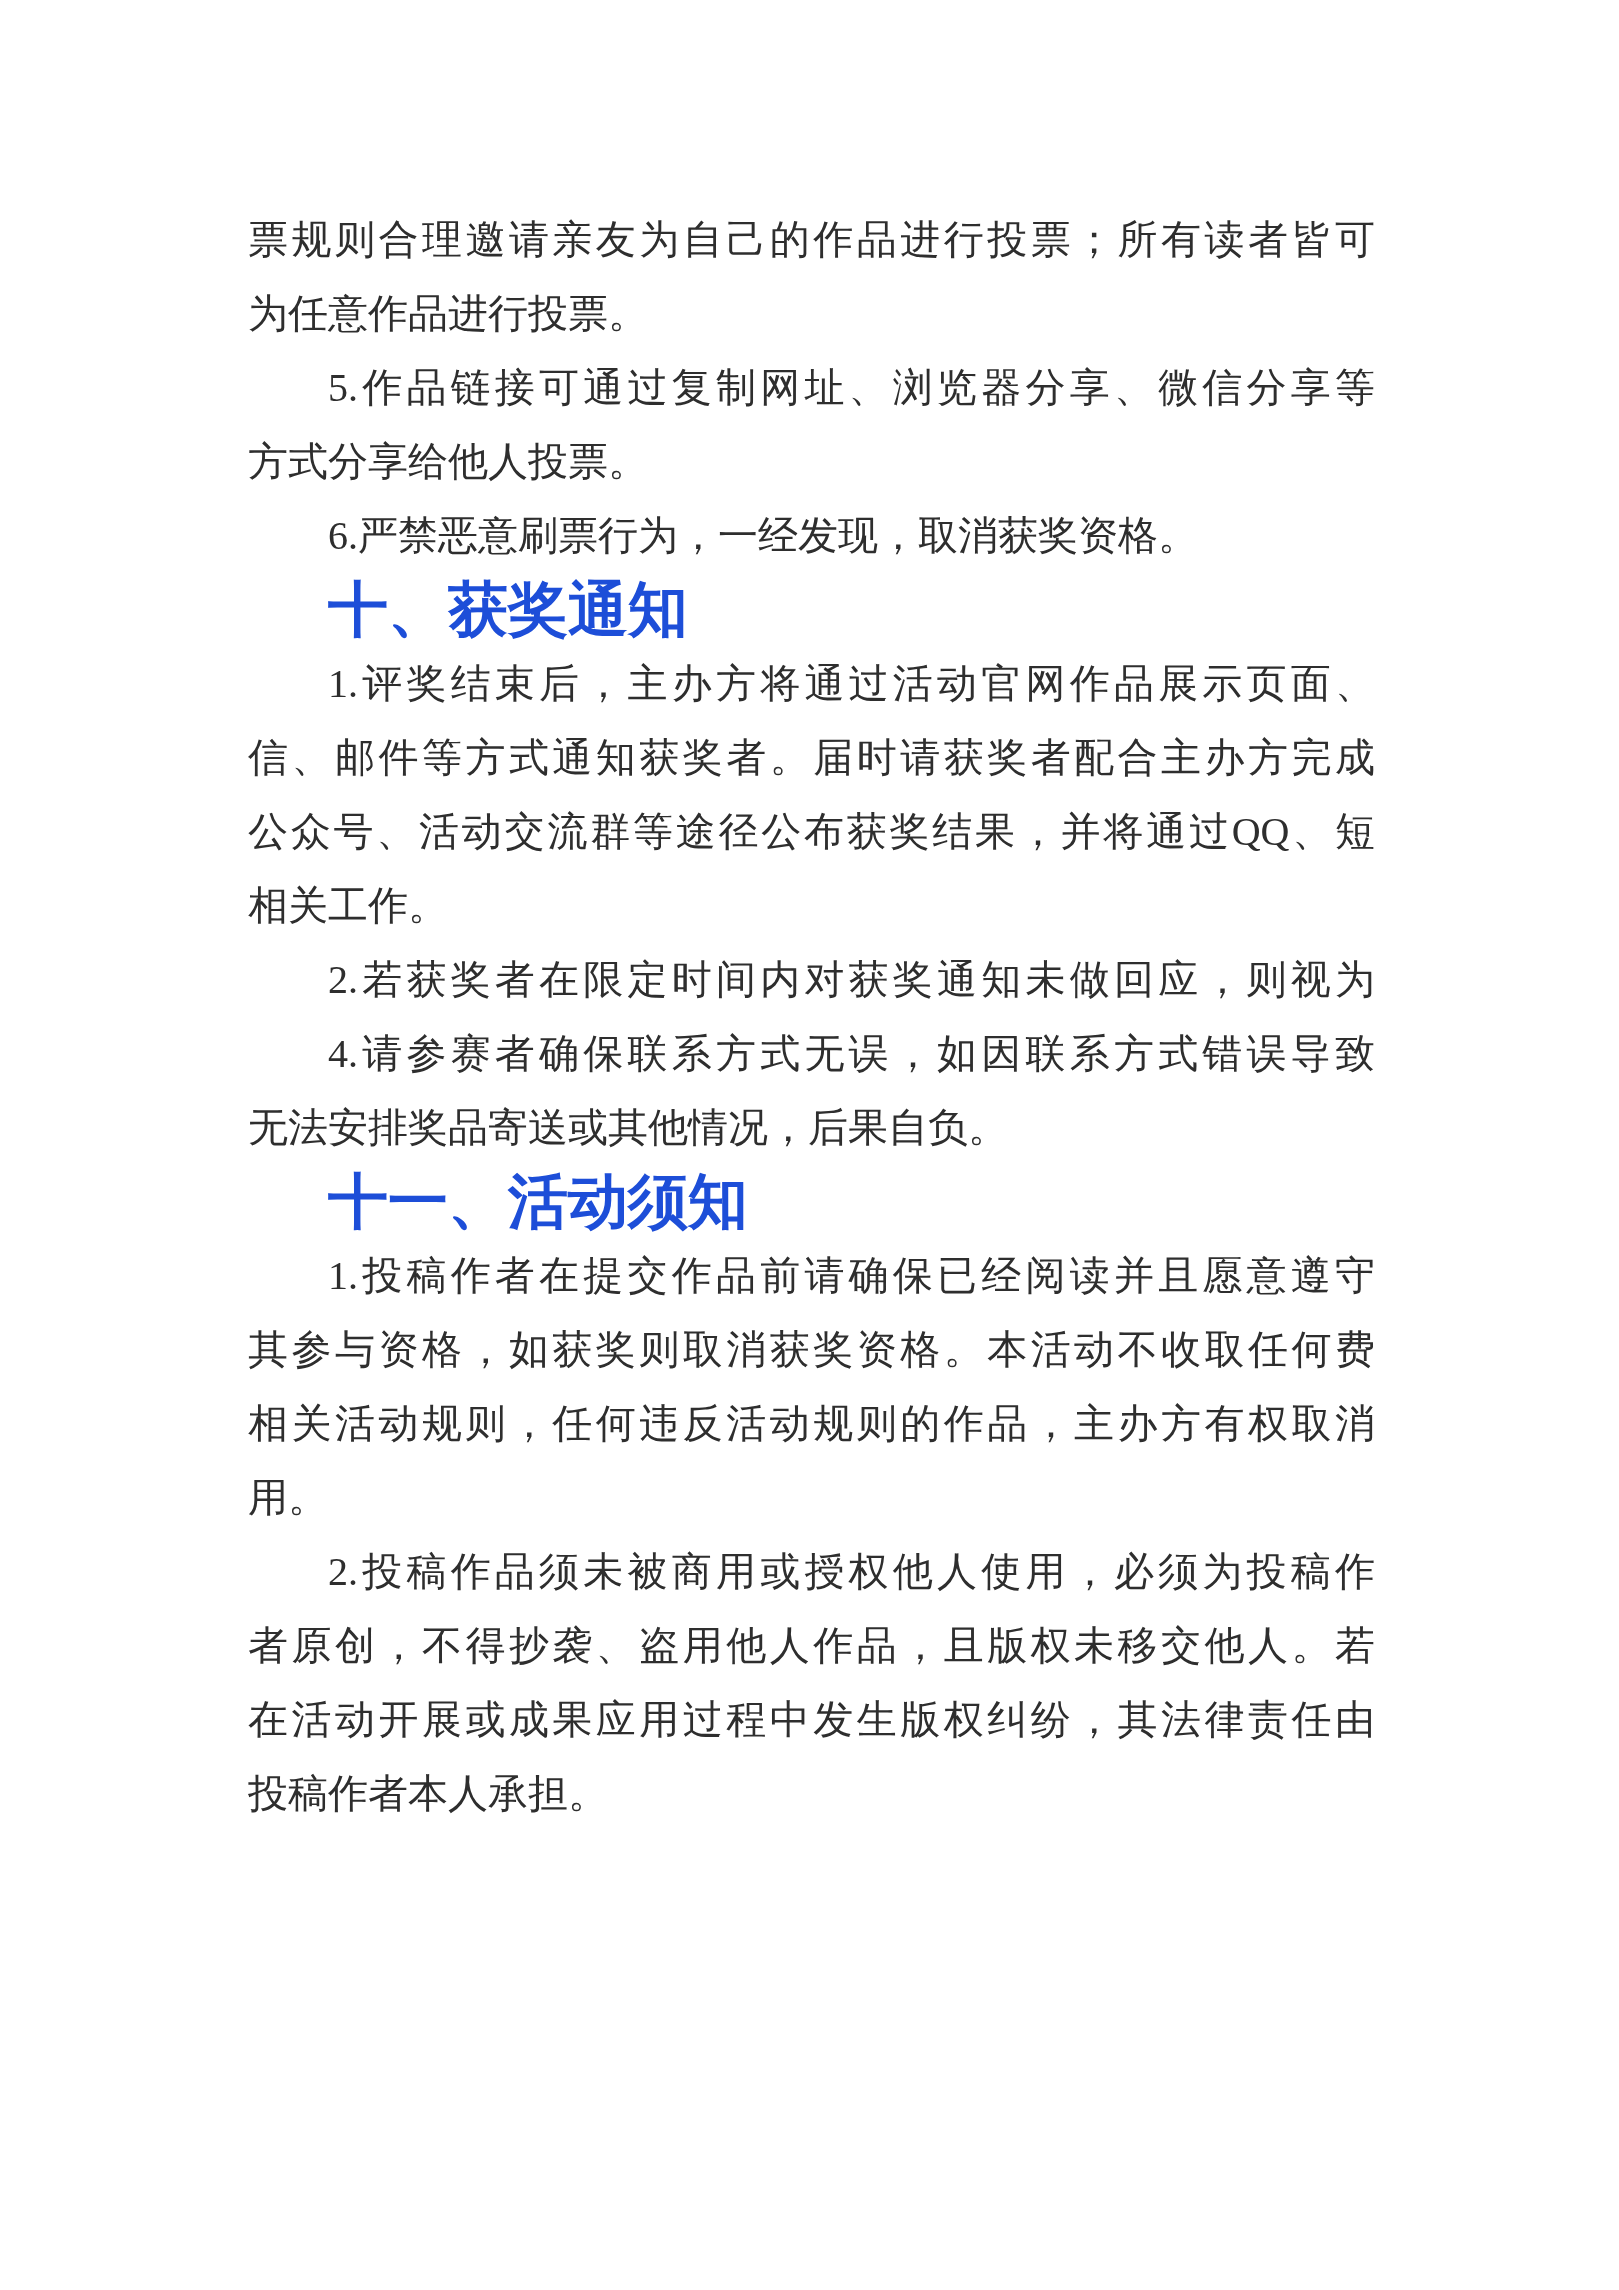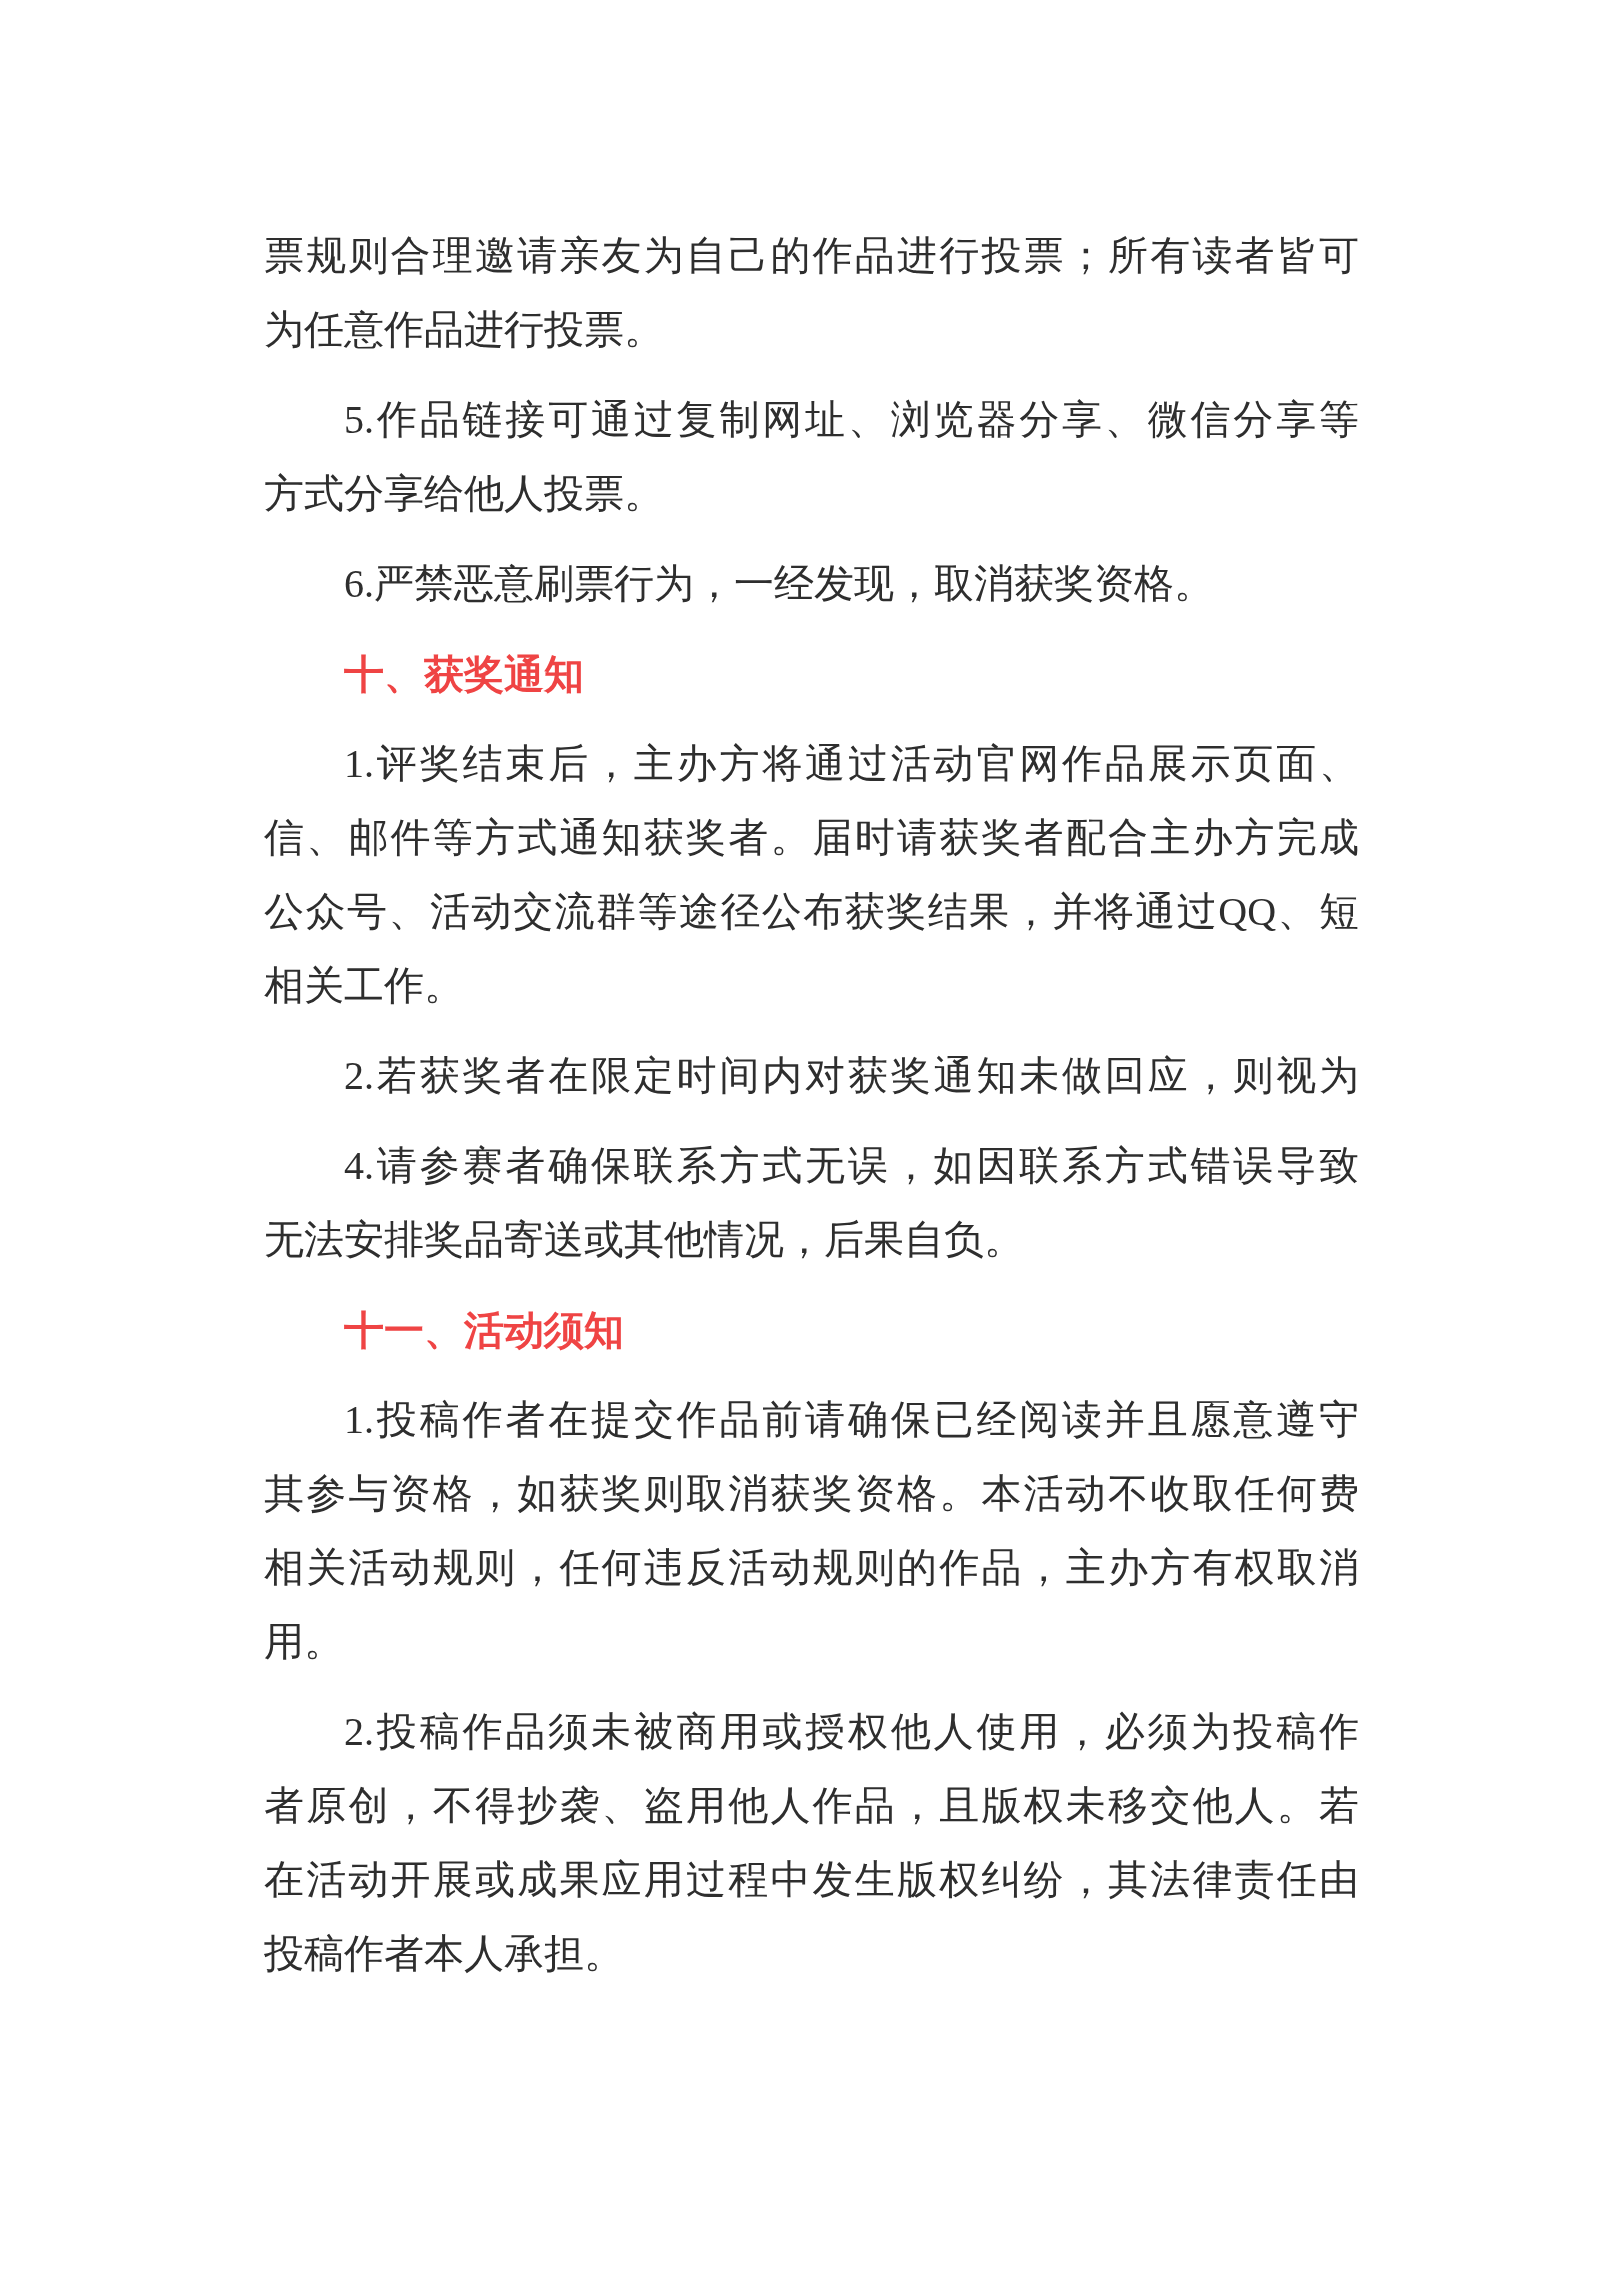--- a/index.html
+++ b/index.html
@@ -16,42 +16,42 @@
   }
   #doc-content {
     position: absolute;
     left: 248px;
     top: 203px;
     width: 1127px;
     color: #2e2e2e;
     font-family: "Liberation Serif", "DejaVu Serif", serif;
     font-size: 40px;
   }
-  .block { margin: 16px; padding: 0; }
+  .block { margin: 0; padding: 0; }
   .line {
     height: 74px;
     line-height: 74px;
     white-space: normal;
     text-align: justify;
     text-align-last: justify;
     overflow: hidden;
   }
   .line.last {
     text-align: left;
     text-align-last: left;
   }
   .indent .line.first {
     padding-left: 80px;
     text-align: center;
   }
   .heading .line {
     font-family: "Liberation Sans", "DejaVu Sans", sans-serif;
     font-weight: 700;
-    font-size: 40px;
-    color: #ef4444;
+    font-size: 60px;
+    color: #1d4ed8;
     text-align: left;
     text-align-last: left;
   }
 </style>
 </head>
 <body>
 
 <div id="page">
   <div id="doc-content" style="background: rgb(255, 255, 255); color: rgb(46, 46, 46);">
       <div class="block body">

